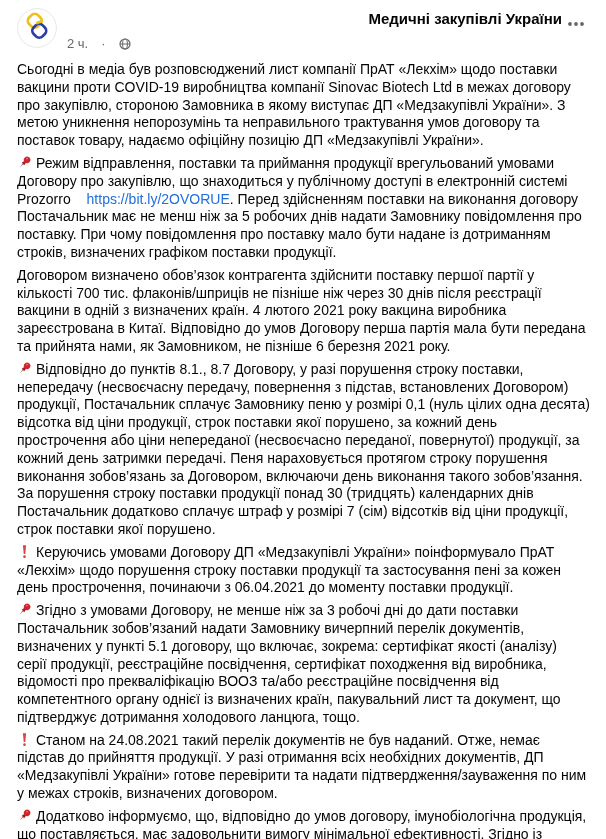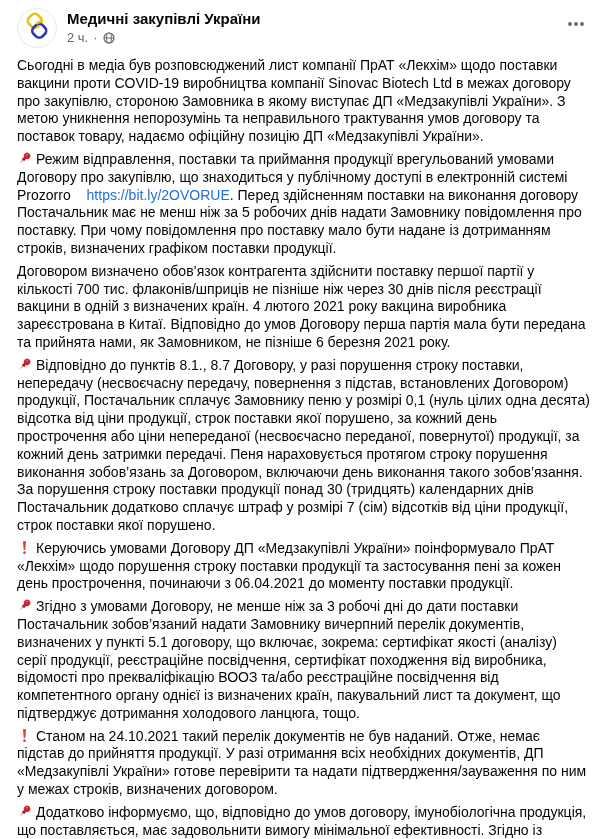--- a/index.html
+++ b/index.html
@@ -7,23 +7,23 @@
     width:606px; height:839px; overflow:hidden; background:#fff;
     font-family:"Liberation Sans","DejaVu Sans",sans-serif;
     color:var(--text,#050505);
     -webkit-font-smoothing:antialiased;
   }
   .post { padding:8px 16px 0 17px; }
 
   
   .header { display:flex; align-items:flex-start; margin-bottom:9px; }
   .avatar { width:40px; height:40px; flex:0 0 40px; border-radius:50%; cursor:pointer; }
-  .header-text { margin-left:10px; padding-top:1px; flex:1 1 auto; }
+  .header-text { margin-left:10px; padding-top:1px; flex:1 1 auto;text-align:right; }
   .page-name { font-size:15px; font-weight:700; line-height:20px; color:var(--text,#050505); cursor:pointer; }
-  .meta { display:flex; align-items:center; gap:4px; font-size:13px; line-height:16px; color:var(--secondary,#65676B); margin-top:1px; }
+  .meta { display:flex; align-items:center; gap:12px; font-size:13px; line-height:16px; color:var(--secondary,#65676B); margin-top:7px; }
   .meta .dot-sep { margin:0 1px; }
   .more-btn { width:28px; height:28px; display:flex; align-items:center; justify-content:center;
               border-radius:50%; cursor:pointer; margin-top:2px; }
 
   
   .content { font-size:14px; line-height:17.8px; }
   .para { margin:0 0 5px 0; white-space:pre-wrap; }
   .para:last-child { margin-bottom:0; }
   .post-link { color:var(--link,#216FDB); text-decoration:none; cursor:pointer;padding-left:12px; }
   .icon-inline { display:inline-block; width:15px; height:15px; vertical-align:-2px; margin-right:4px; }
@@ -94,21 +94,21 @@
               <g transform="rotate(45 10 10)">
                 <path d="M9.3 12.3h1.4L10 19.2z" fill="#8A6E63"></path>
                 <path d="M8.4 8.4h3.2l.7 4.4H7.7z" fill="#A61E28"></path>
                 <circle cx="10" cy="5.1" r="4.3" fill="#D2242E"></circle>
                 <circle cx="8.6" cy="3.9" r="1.2" fill="#EE7078"></circle>
               </g>
             </svg></span><span>Згідно з умовами Договору, не менше ніж за 3 робочі дні до дати поставки Постачальник зобов’язаний надати Замовнику вичерпний перелік документів, визначених у пункті 5.1 договору, що включає, зокрема: сертифікат якості (аналізу) серії продукції, реєстраційне посвідчення, сертифікат походження від виробника, відомості про прекваліфікацію ВООЗ та/або реєстраційне посвідчення від компетентного органу однієї із визначених країн, пакувальний лист та документ, що підтверджує дотримання холодового ланцюга, тощо.</span></div>
         <div class="para"><span class="icon-inline"><svg width="15" height="15" viewBox="0 0 16 16">
               <path d="M6.3 1.2 h3.4 l-0.9 9.4 h-1.6 z" fill="#E0413E"></path>
               <rect x="6.6" y="12.1" width="2.8" height="2.8" rx="1.3" fill="#E0413E"></rect>
-            </svg></span><span>Станом на 24.10.2021 такий перелік документів не був наданий. Отже, немає підстав до прийняття продукції. У разі отримання всіх необхідних документів, ДП «Медзакупівлі України» готове перевірити та надати підтвердження/зауваження по ним у межах строків, визначених договором.</span></div>
+            </svg></span><span>Станом на 24.08.2021 такий перелік документів не був наданий. Отже, немає підстав до прийняття продукції. У разі отримання всіх необхідних документів, ДП «Медзакупівлі України» готове перевірити та надати підтвердження/зауваження по ним у межах строків, визначених договором.</span></div>
         <div class="para"><span class="icon-inline"><svg width="15" height="15" viewBox="0 0 20 20">
               <g transform="rotate(45 10 10)">
                 <path d="M9.3 12.3h1.4L10 19.2z" fill="#8A6E63"></path>
                 <path d="M8.4 8.4h3.2l.7 4.4H7.7z" fill="#A61E28"></path>
                 <circle cx="10" cy="5.1" r="4.3" fill="#D2242E"></circle>
                 <circle cx="8.6" cy="3.9" r="1.2" fill="#EE7078"></circle>
               </g>
             </svg></span><span>Додатково інформуємо, що, відповідно до умов договору, імунобіологічна продукція, що поставляється, має задовольнити вимогу мінімальної ефективності. Згідно із дорученням МОЗ України, такий показник становить не менше 70% зниження захворюваності у досліджуваній групі в порівнянні з контрольною групою, що має бути підтверджено у плацебо-контрольованому клінічному випробуванні.</span></div>
       </div>
 

